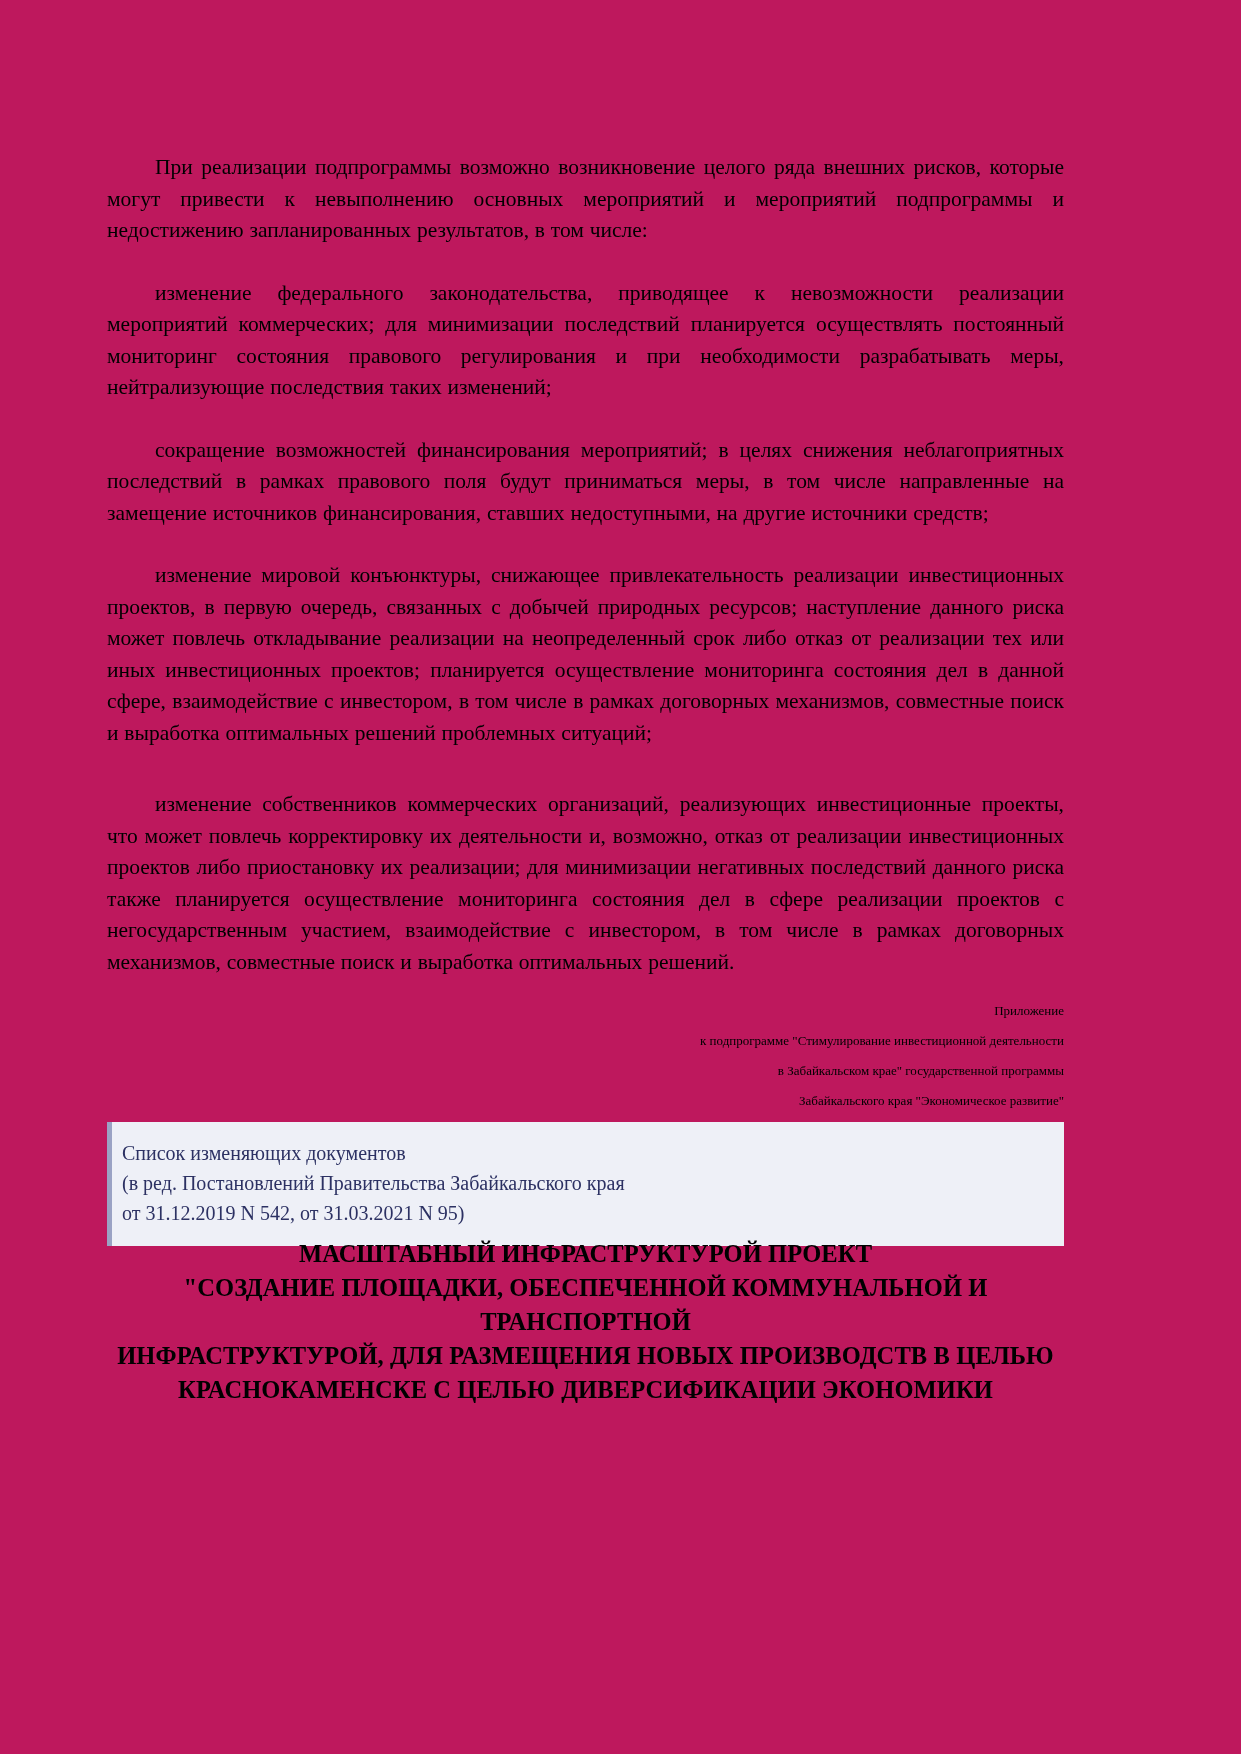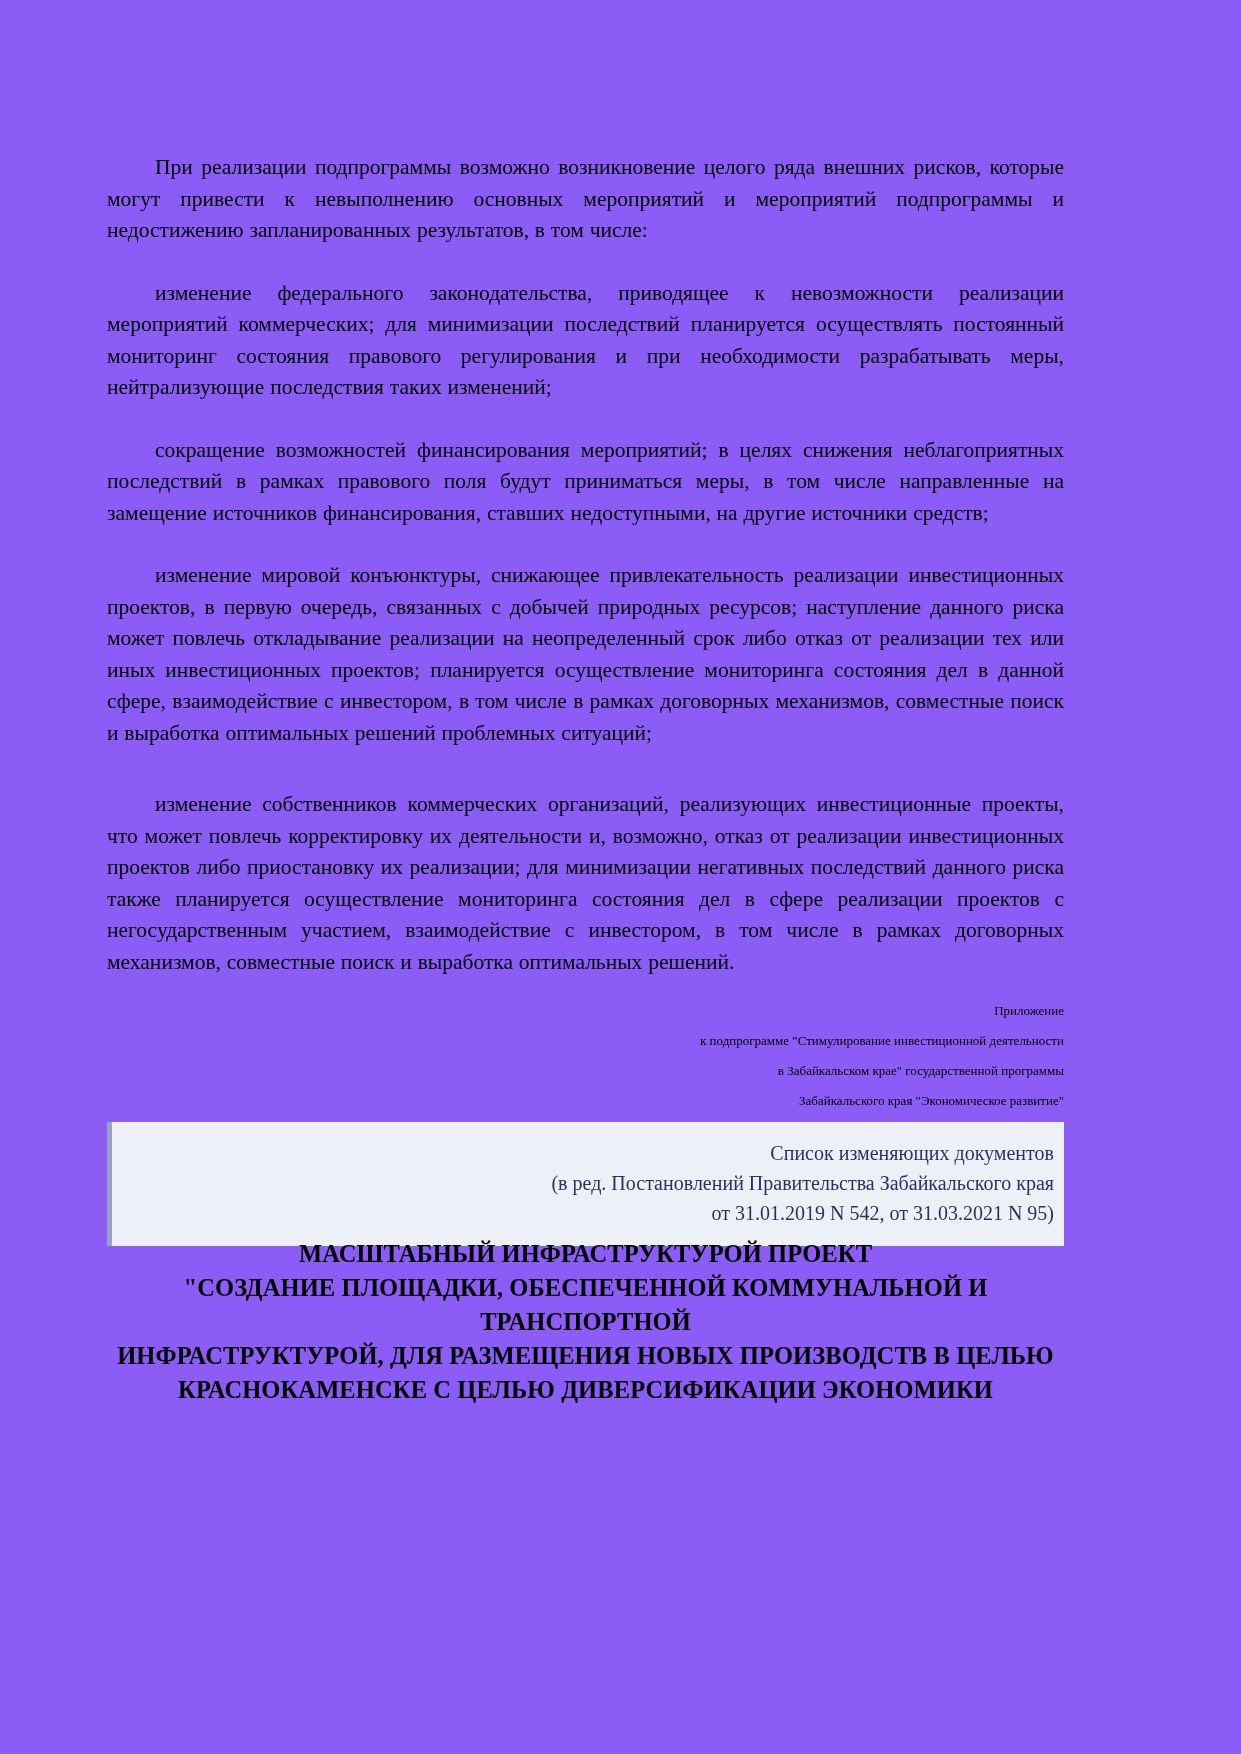--- a/index.html
+++ b/index.html
@@ -10,21 +10,21 @@
   }
   body {
     font-family: "Liberation Serif", "DejaVu Serif", serif;
     color: #000000;
   }
   .page {
     position: relative;
     width: 1241px;
     height: 1754px;
     margin: 0 auto;
-    background: #8b5cf6;
+    background: #be185d;
     box-sizing: border-box;
     overflow: hidden;
   }
   .content {
     position: absolute;
     left: 107px;
     top: 152px;
     width: 957px;
   }
 
@@ -57,21 +57,21 @@
   
   .changes-box {
     position: absolute;
     left: 107px;
     top: 1122px;
     width: 957px;
     box-sizing: border-box;
     background: #eef0f7;
     border-left: 5px solid #9aa2c4;
     padding: 16px 10px 18px 10px;
-    text-align: right;
+    text-align: left;
     color: #2c3163;
     font-size: 20px;
     line-height: 30px;
   }
   .changes-box .line { white-space: nowrap; }
 
   
   .doc-title {
     position: absolute;
     left: 107px;
@@ -101,21 +101,21 @@
   <div class="appendix-ref">
     <div class="line">Приложение</div>
     <div class="line">к подпрограмме "Стимулирование инвестиционной деятельности</div>
     <div class="line">в Забайкальском крае" государственной программы</div>
     <div class="line">Забайкальского края "Экономическое развитие"</div>
   </div>
 
   <div class="changes-box" style="background: rgb(238, 240, 247); color: rgb(44, 49, 99); border-left-color: rgb(154, 162, 196);">
     <div class="line">Список изменяющих документов</div>
     <div class="line">(в ред. Постановлений Правительства Забайкальского края</div>
-    <div class="line">от 31.01.2019 N 542, от 31.03.2021 N 95)</div>
+    <div class="line">от 31.12.2019 N 542, от 31.03.2021 N 95)</div>
   </div>
 
   <div class="doc-title">
     <span class="tline">МАСШТАБНЫЙ ИНФРАСТРУКТУРОЙ ПРОЕКТ</span>
     <span class="tline">"СОЗДАНИЕ ПЛОЩАДКИ, ОБЕСПЕЧЕННОЙ КОММУНАЛЬНОЙ И ТРАНСПОРТНОЙ</span>
     <span class="tline">ИНФРАСТРУКТУРОЙ, ДЛЯ РАЗМЕЩЕНИЯ НОВЫХ ПРОИЗВОДСТВ В ЦЕЛЬЮ</span>
     <span class="tline">КРАСНОКАМЕНСКЕ С ЦЕЛЬЮ ДИВЕРСИФИКАЦИИ ЭКОНОМИКИ</span>
   </div>
 
 </div>

